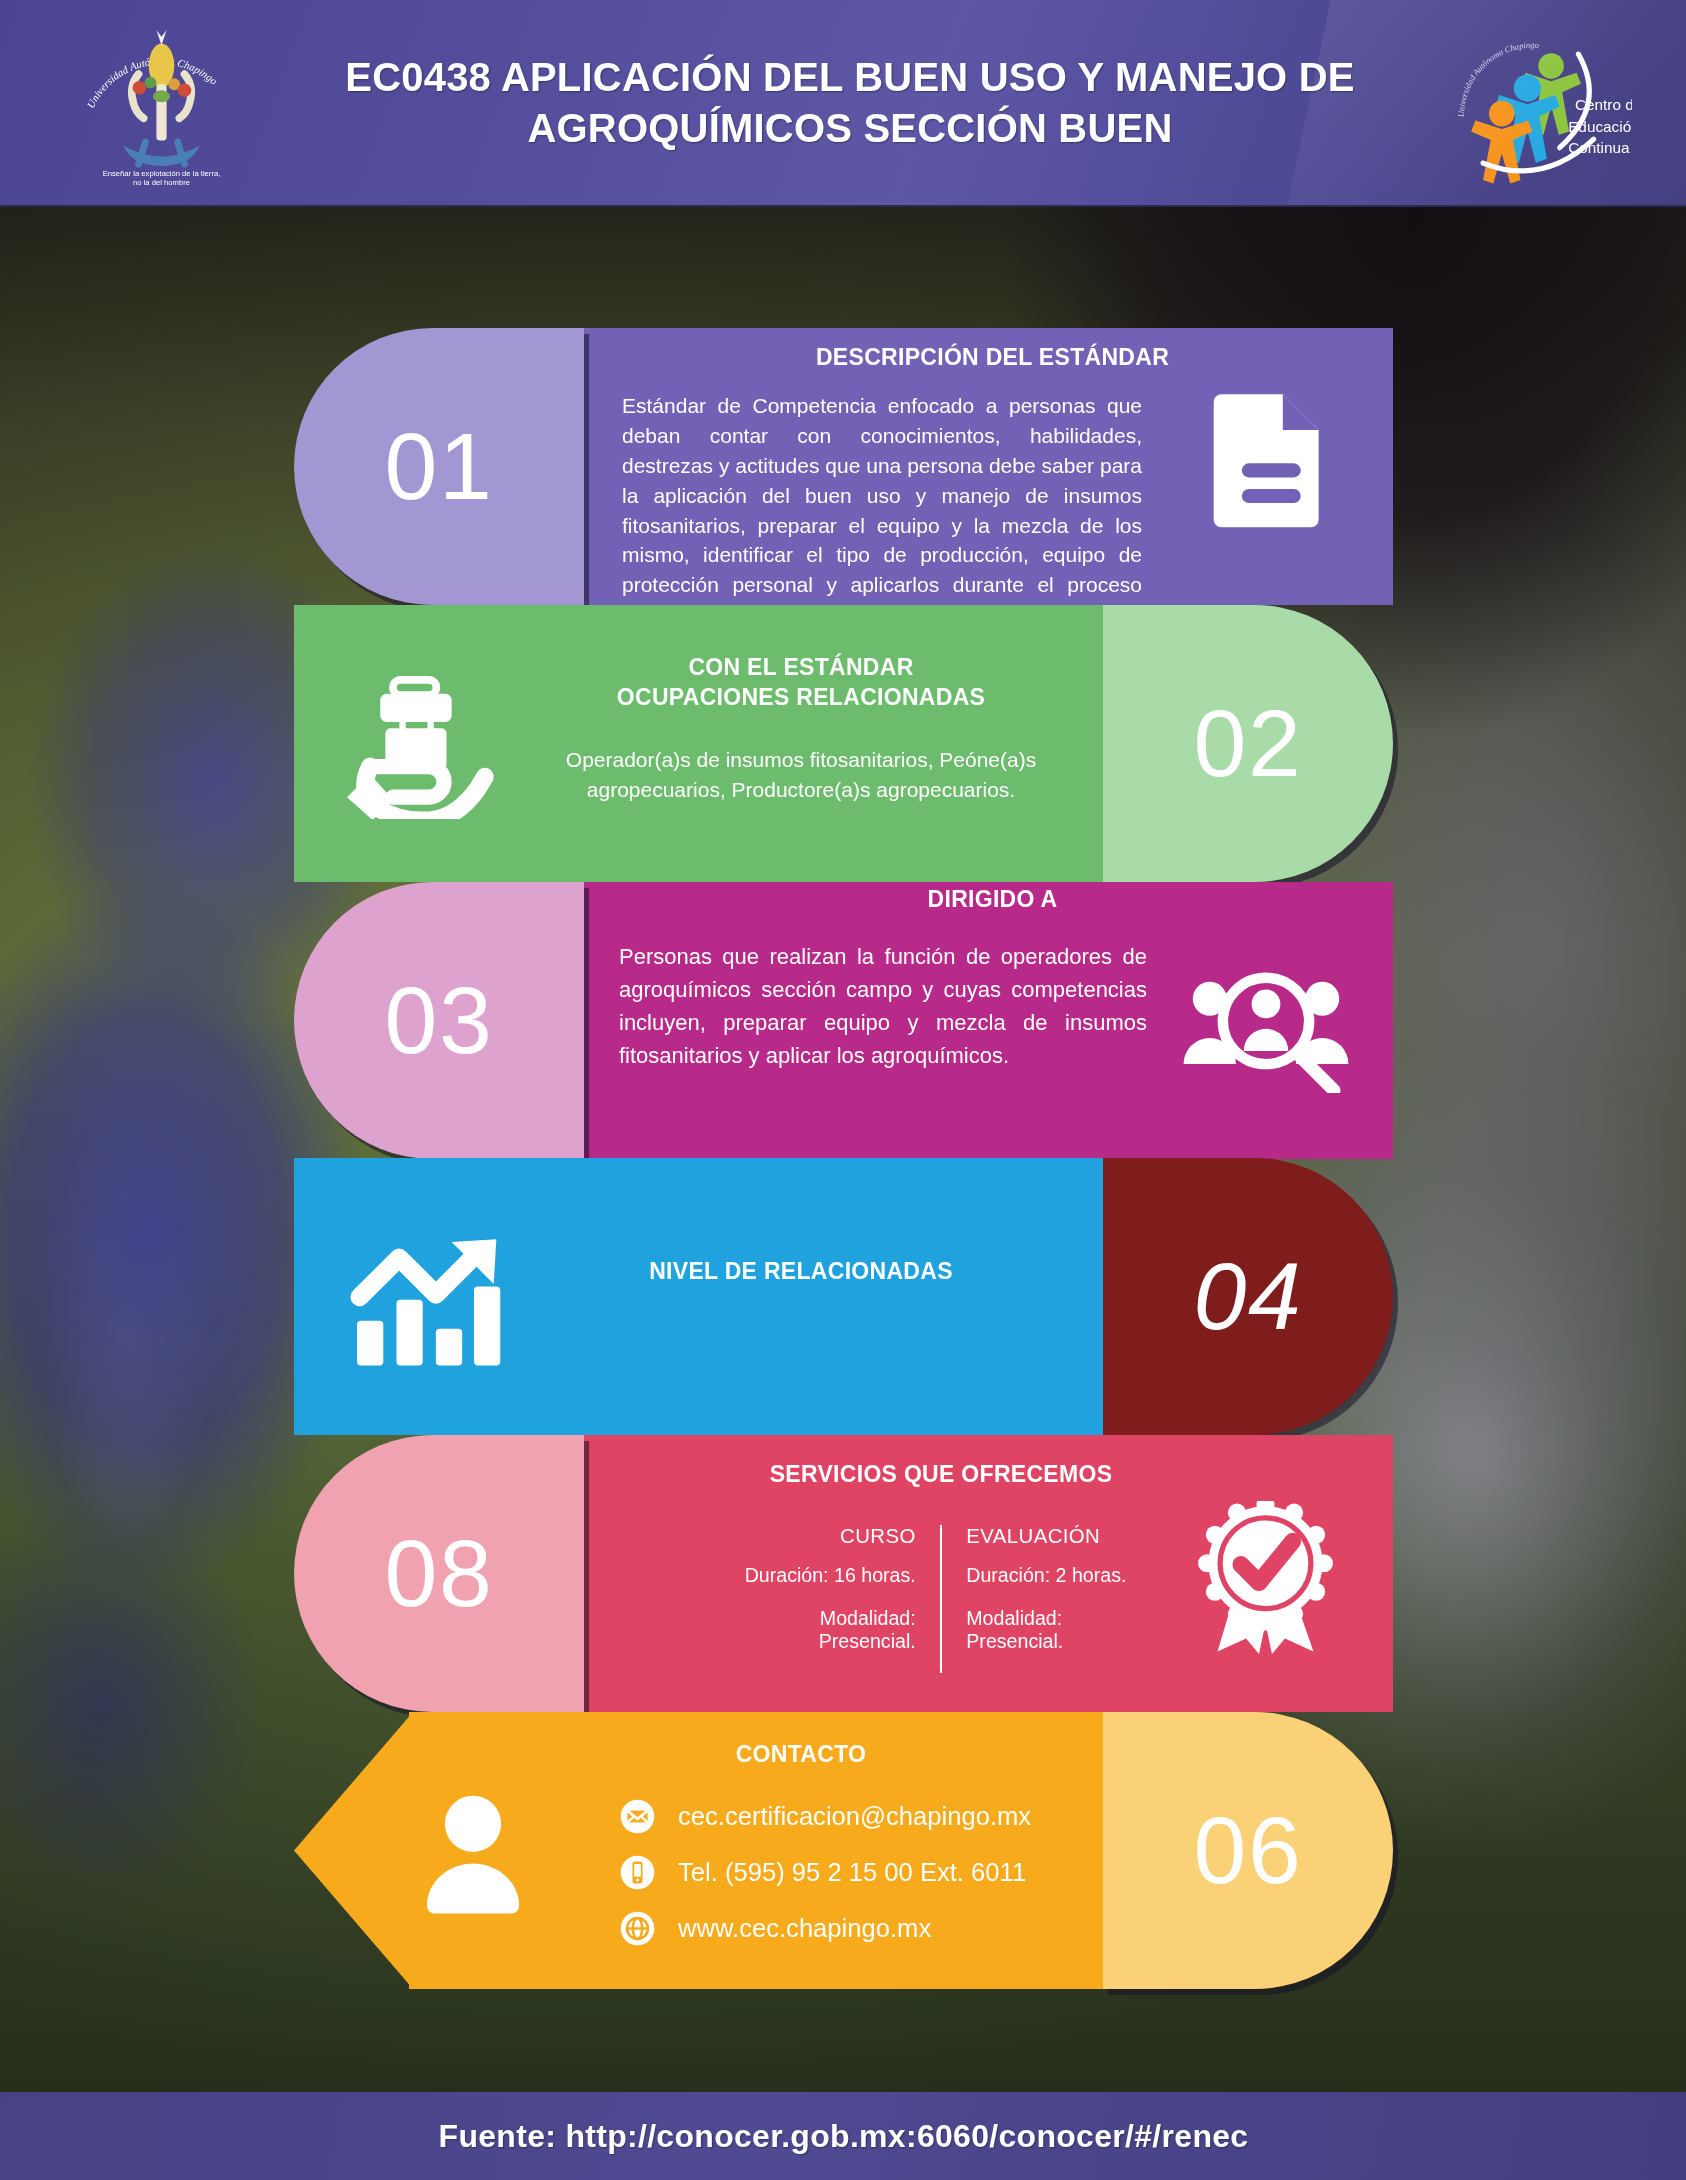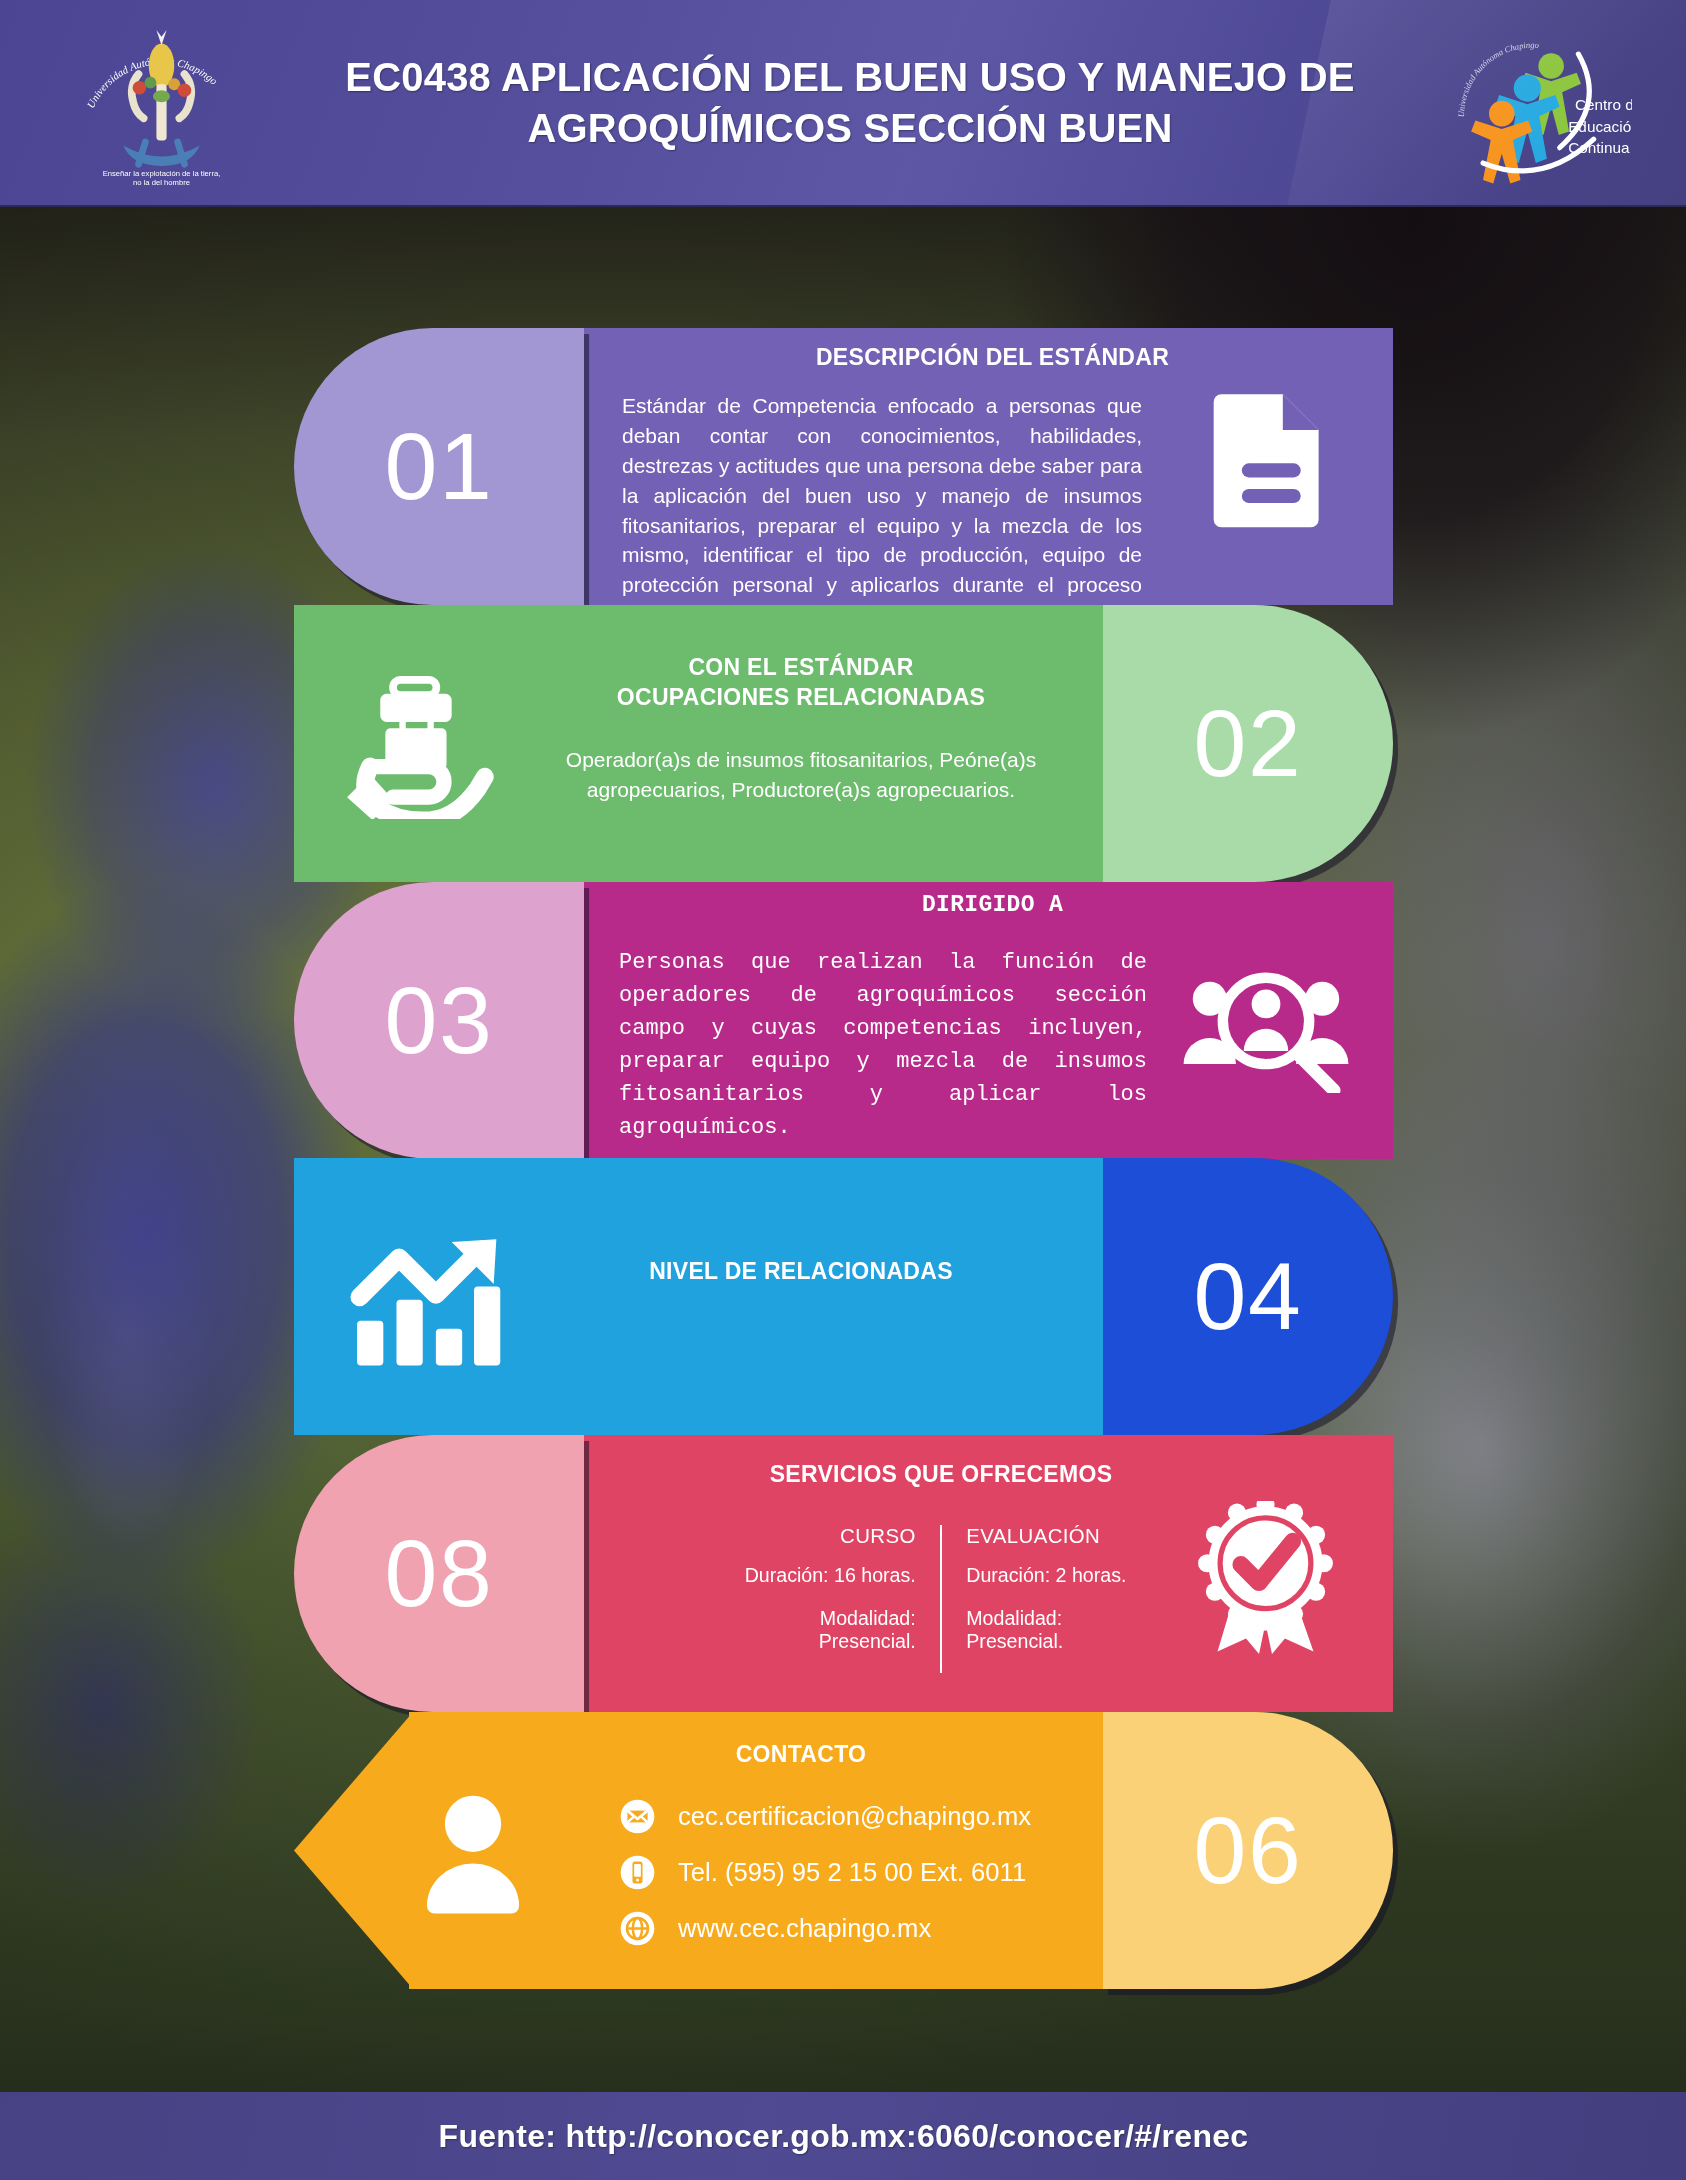--- a/index.html
+++ b/index.html
@@ -125,21 +125,21 @@
   .icon-box svg { display: block; }
 
   
   .r1 .band { background: #7361b5; }
   .r1 .cap  { background: #a296d3; }
   .r2 .band { background: #6dbc6e; }
   .r2 .cap  { background: #a8dba8; }
   .r3 .band { background: #b82a8a; }
   .r3 .cap  { background: #dda2cd; }
   .r4 .band { background: #1fa2dd; }
-  .r4 .cap  { background: #1d4ed8; }
+  .r4 .cap  { background: #7f1d1d; font-style: italic; }
   .r5 .band { background: #e04464; }
   .r5 .cap  { background: #f0a2b1; }
   .r6 .band { background: #f7ab1c; }
   .r6 .cap  { background: #fbd177; }
 
   
   .arrow-point {
     position: absolute; top: 0; height: 100%;
     background: #f7ab1c;
     clip-path: polygon(100% 0, 100% 100%, 0 50%);
@@ -273,21 +273,21 @@
         <path d="M22 80 l-18 18 l20 18 l16 -16 z" fill="#ffffff"></path>
       </svg>
     </div>
   </div>
 
   <div class="row r3" style="left:294px; top:882px; width:1099px; height:277px;">
     <div class="band" style="left:281px; width:818px;"></div>
     <div class="cap left" style="width:290px;">
       <span class="num">03</span>
     </div>
-    <div class="content" style="left:298px; width:801px; padding:8px 0 0 0;font-family:Liberation Mono, monospace;">
+    <div class="content" style="left:298px; width:801px; padding:2px 0 0 0;">
       <div class="sec-title" style="margin-bottom:25.6px;">DIRIGIDO A</div>
       <div class="sec-body" style="width:528px; margin-left:27px; font-size:22px; line-height:1.5;">Personas que realizan la función de operadores de agroquímicos sección campo y cuyas competencias incluyen, preparar equipo y mezcla de insumos fitosanitarios y aplicar los agroquímicos.</div>
     </div>
     <div class="icon-box" style="right:38px; top:77px; width:179px; height:136px;">
       <svg viewBox="0 0 130 100" width="170" height="131">
         <circle cx="22" cy="28" r="13" fill="#ffffff"></circle>
         <path d="M2 78 a20 20 0 0 1 40 0 z" fill="#ffffff"></path>
         <circle cx="108" cy="28" r="13" fill="#ffffff"></circle>
         <path d="M88 78 a20 20 0 0 1 40 0 z" fill="#ffffff"></path>
         <circle cx="65" cy="45" r="33" fill="none" stroke="#ffffff" stroke-width="8"></circle>

